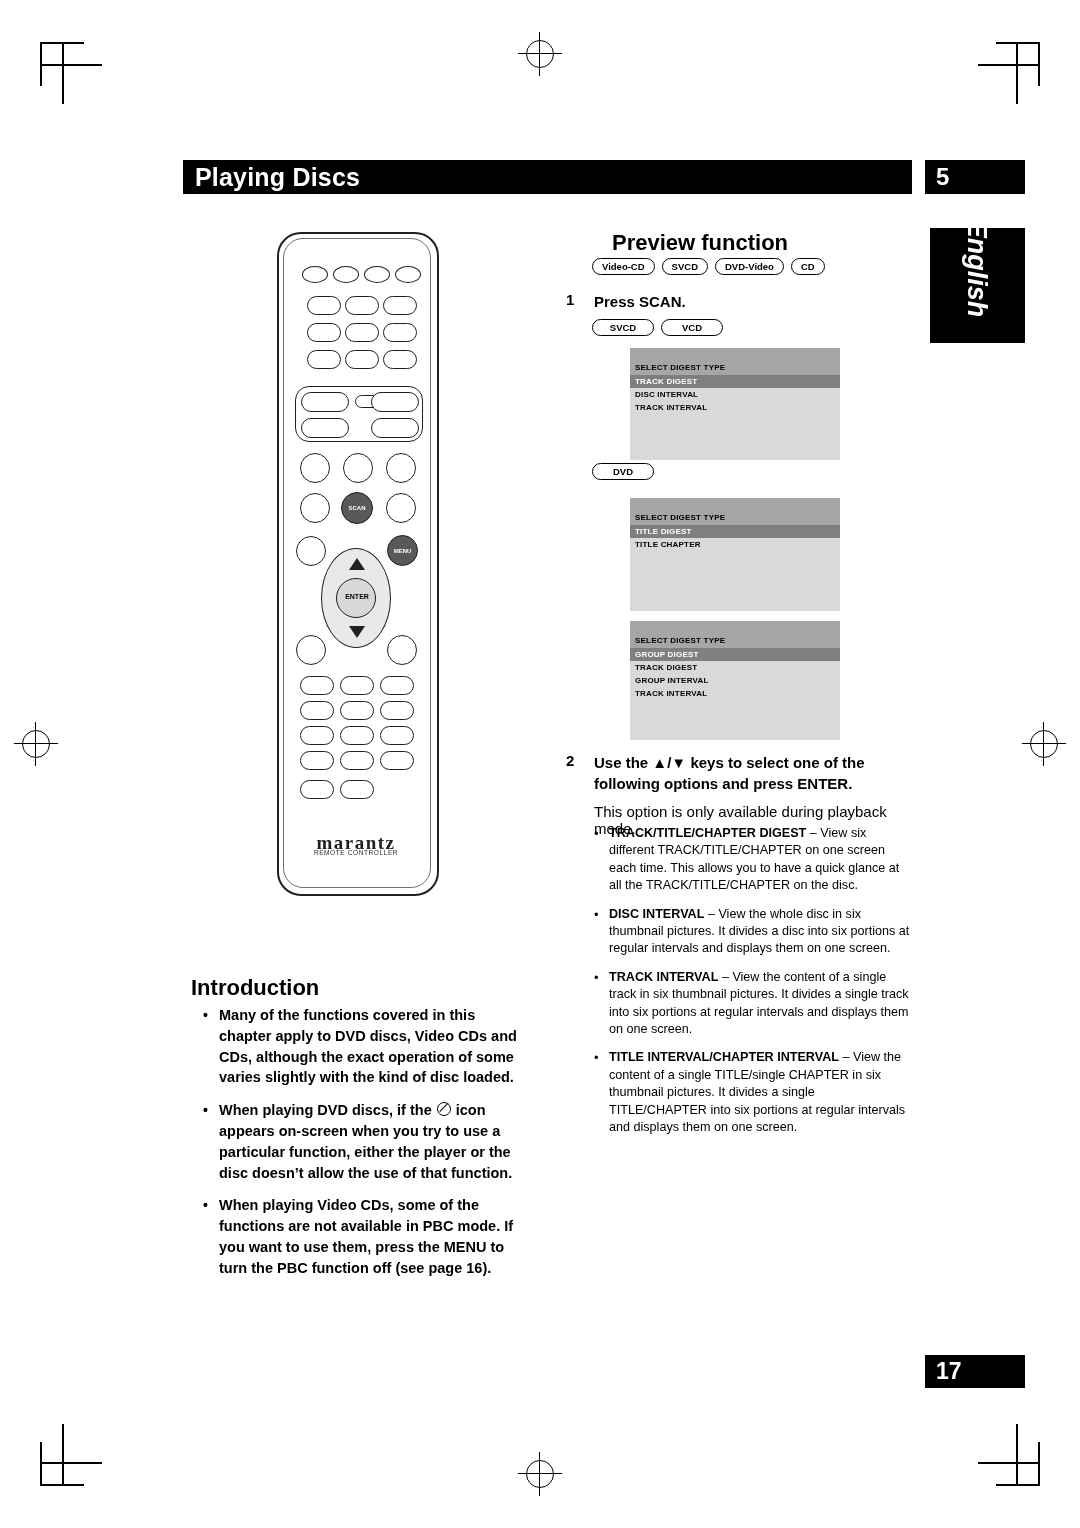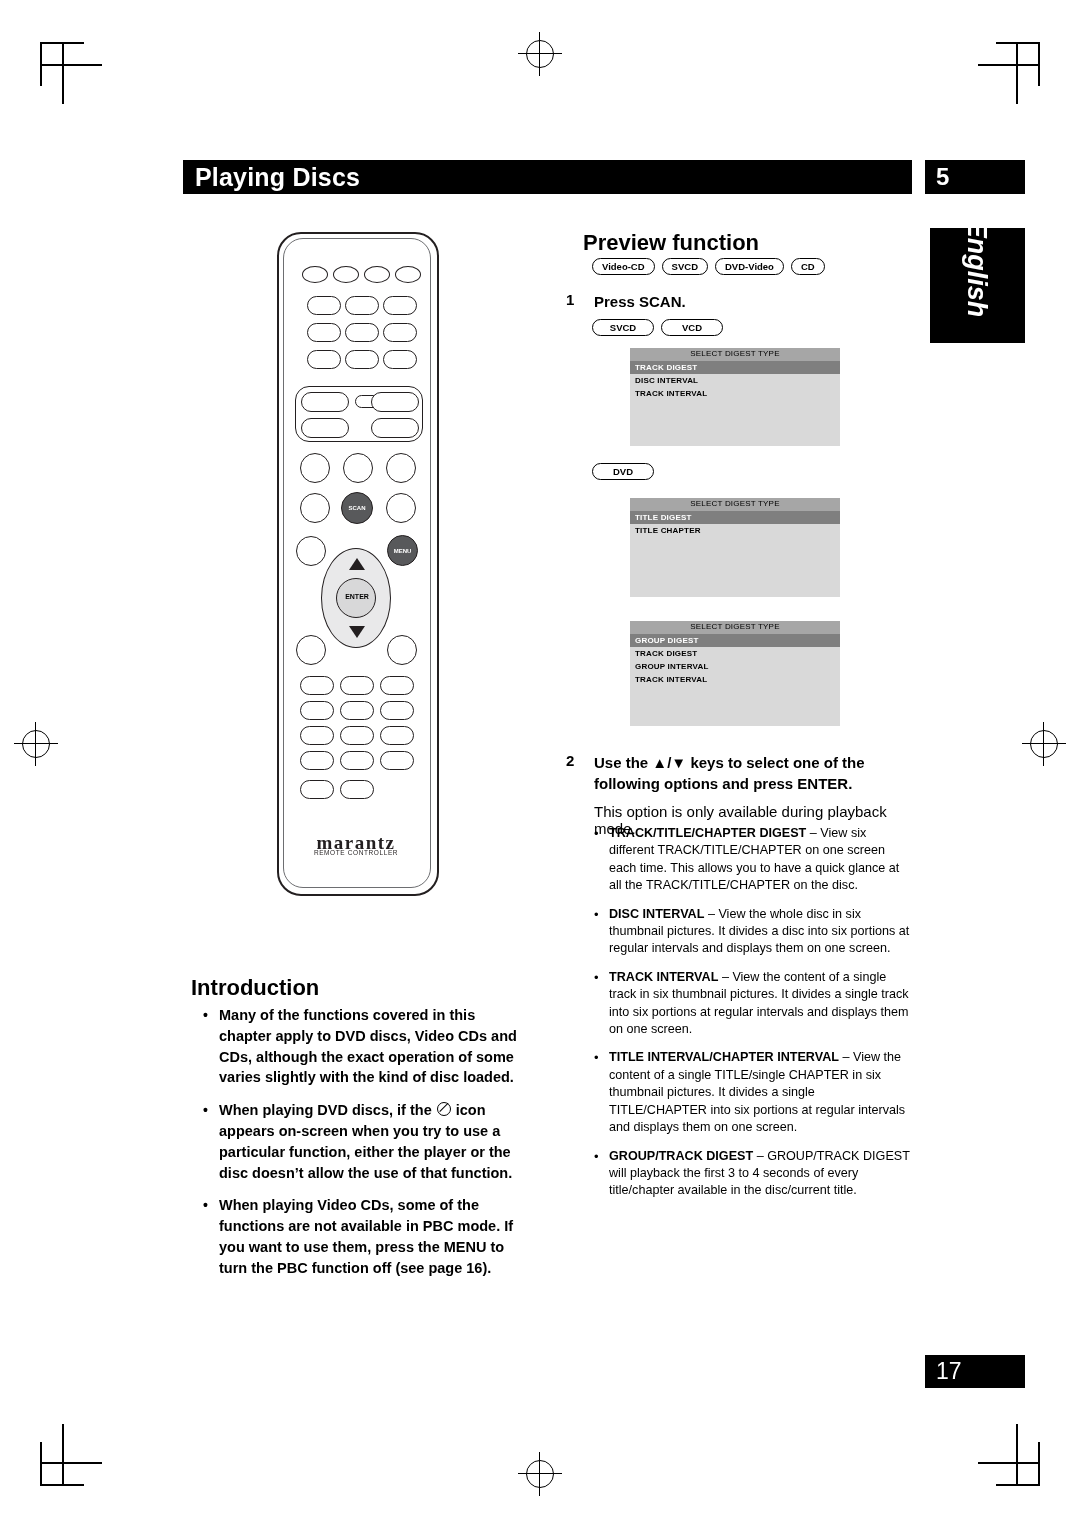--- a/index.html
+++ b/index.html
@@ -96,21 +96,21 @@
   .page-num-box {
     position: absolute;
     left: 925px; top: 1355px;
     width: 100px; height: 33px;
     background: #000;
   }
   .page-num {
     position: absolute;
     left: 936px; top: 1358px;
     font-size: 23px;
-    font-weight: normal;
+    font-weight: bold;
     color: #fff;
   }
 
   .remote {
     position: absolute;
     left: 277px; top: 232px;
     width: 158px; height: 660px;
     border: 2px solid #231f20;
     border-radius: 24px;
     background: #fff;
@@ -228,21 +228,21 @@
   .no-icon::after {
     content: "";
     position: absolute;
     left: 0px; top: 3.5px;
     width: 11.5px; height: 0;
     border-top: 1.6px solid #000;
     transform: rotate(-45deg);
     transform-origin: center;
   }
 
-  .preview-head { left: 583px; top: 230px; }
+  .preview-head { left: 612px; top: 230px; }
 
   .badge-row { position: absolute; display: flex; gap: 7px; }
   .badge {
     border: 1.2px solid #000;
     border-radius: 9px;
     height: 17px;
     display: flex;
     align-items: center;
     justify-content: center;
     padding: 0 9px;
@@ -267,24 +267,23 @@
   .osd {
     position: absolute;
     width: 210px;
     background: #d9d9d9;
     border: 0;
   }
   .osd-head {
     background: #a6a6a6;
     color: #000;
     font-size: 8px;
-    font-weight: normal;
-    padding: 1px 5px 3px 5px;
+    font-weight: bold;
+    padding: 15px 5px 3px 5px;
     letter-spacing: 0.2px;
-    text-align: center;
   }
   .osd-row {
     font-size: 8px;
     font-weight: bold;
     padding: 2px 5px;
     color: #000;
     letter-spacing: 0.2px;
   }
   .osd-row.sel { background: #7f7f7f; color: #fff; }
   .osd-body { padding-bottom: 2px; }
@@ -497,14 +496,13 @@
 <div class="step-num" style="left:566px;top:752px;">2</div>
 <div class="step" style="left:594px;top:752px;width:310px;">Use the ▲/▼ keys to select one of the following options and press ENTER.</div>
 
 <div class="note" style="left:594px;top:803px;width:320px;">This option is only available during playback mode.</div>
 
 <ul class="opts" style="left:592px;top:825px;">
   <li><b>TRACK/TITLE/CHAPTER DIGEST</b><span> – View six different TRACK/TITLE/CHAPTER on one screen each time. This allows you to have a quick glance at all the TRACK/TITLE/CHAPTER on the disc.</span></li>
   <li><b>DISC INTERVAL</b><span> – View the whole disc in six thumbnail pictures. It divides a disc into six portions at regular intervals and displays them on one screen.</span></li>
   <li><b>TRACK INTERVAL</b><span> – View the content of a single track in six thumbnail pictures. It divides a single track into six portions at regular intervals and displays them on one screen.</span></li>
   <li><b>TITLE INTERVAL/CHAPTER INTERVAL</b><span> – View the content of a single TITLE/single CHAPTER in six thumbnail pictures. It divides a single TITLE/CHAPTER into six portions at regular intervals and displays them on one screen.</span></li>
-  <li><b>GROUP/TRACK DIGEST</b><span> – GROUP/TRACK DIGEST will playback the first 3 to 4 seconds of every title/chapter available in the disc/current title.</span></li>
 </ul>
 
 </body></html>

